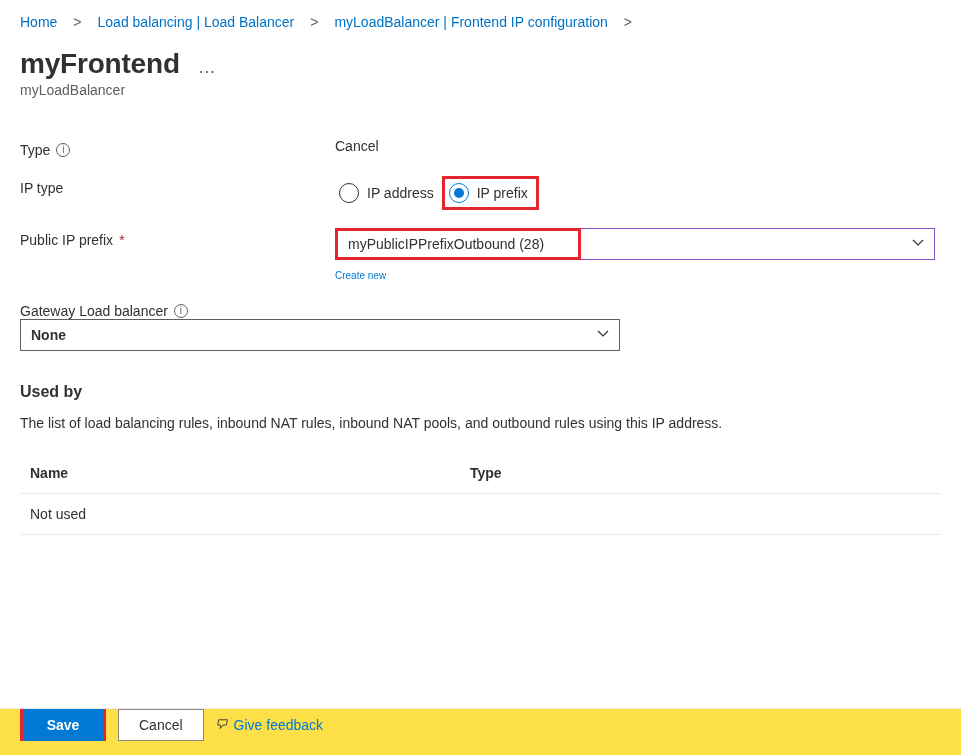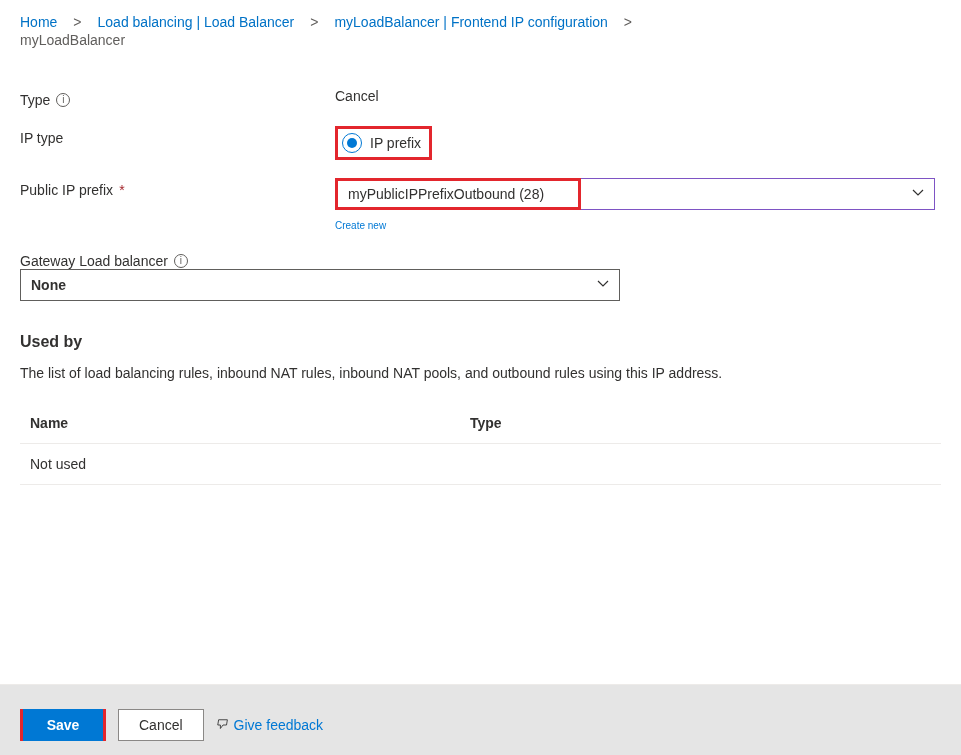--- a/index.html
+++ b/index.html
@@ -79,23 +79,23 @@
   .usedby-table .thead, .usedby-table .trow {
     display:flex; border-bottom:1px solid #edebe9; padding:12px 10px;
   }
   .usedby-table .thead { font-weight:600; }
   .col-name { width:440px; }
   .col-type { flex:1; }
 
   .footer {
     position:absolute; left:0; right:0; bottom:0;
     border-top:1px solid #edebe9;
-    padding:24px 20px 14px 20px;
+    padding:0 20px 14px 20px;
     display:flex; align-items:center; gap:12px;
-    background:#e5e5e5;
+    background:#fde047;
   }
   .btn {
     height:32px; padding:0 20px; font-size:14px; cursor:pointer;
     display:flex; align-items:center; justify-content:center;
     border:1px solid #8a8886; background:#fff;
   }
   .btn.primary { background:#0078d4; border-color:#0078d4; color:#fff; font-weight:600; min-width:80px;}
   .btn.primary-wrap { border:3px solid #e3262d; padding:0; }
   .btn.primary-wrap .btn.primary { height:32px; }
 
@@ -109,38 +109,46 @@
 
   <nav class="breadcrumb">
     <a href="#">Home</a>
     <span class="sep">&gt;</span>
     <a href="#">Load balancing | Load Balancer</a>
     <span class="sep">&gt;</span>
     <a href="#">myLoadBalancer | Frontend IP configuration</a>
     <span class="sep">&gt;</span>
   </nav>
 
+  <div class="title-row">
+    <div class="page-title">myFrontend</div>
+    <div class="more-dots">…</div>
+  </div>
   <div class="subtitle">myLoadBalancer</div>
 
   <div class="form-area">
 
     <div class="form-row">
       <div class="form-label">
         <span>Type</span>
         <span class="info-icon">i</span>
       </div>
       <div class="form-value">Cancel</div>
     </div>
 
     <div class="form-row">
       <div class="form-label">
         <span>IP type</span>
       </div>
       <div class="form-value">
         <div class="radio-group">
+          <label class="radio-option">
+            <span class="radio-circle"></span>
+            <span class="radio-label">IP address</span>
+          </label>
           <span class="highlight-box" style="display:inline-flex;text-align:center;">
             <label class="radio-option">
               <span class="radio-circle selected"></span>
               <span class="radio-label">IP prefix</span>
             </label>
           </span>
         </div>
       </div>
     </div>
 

